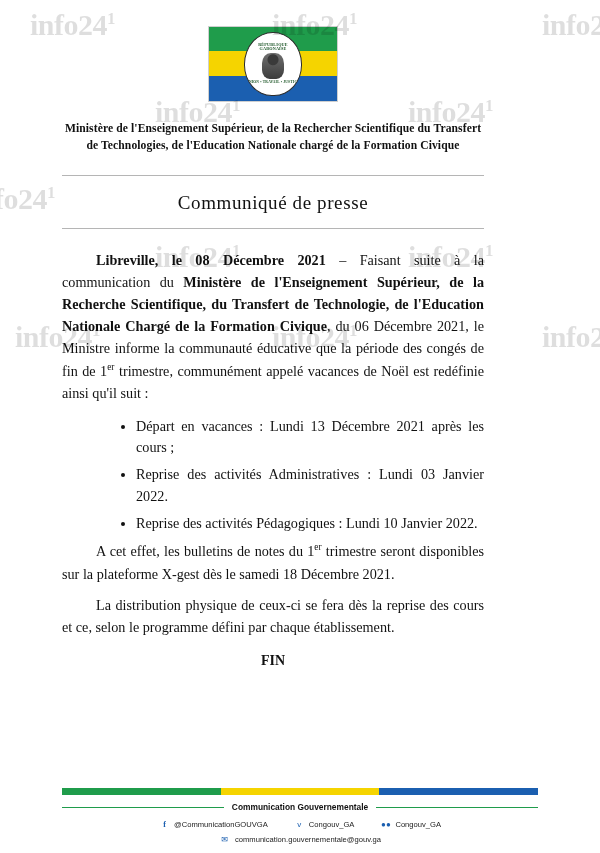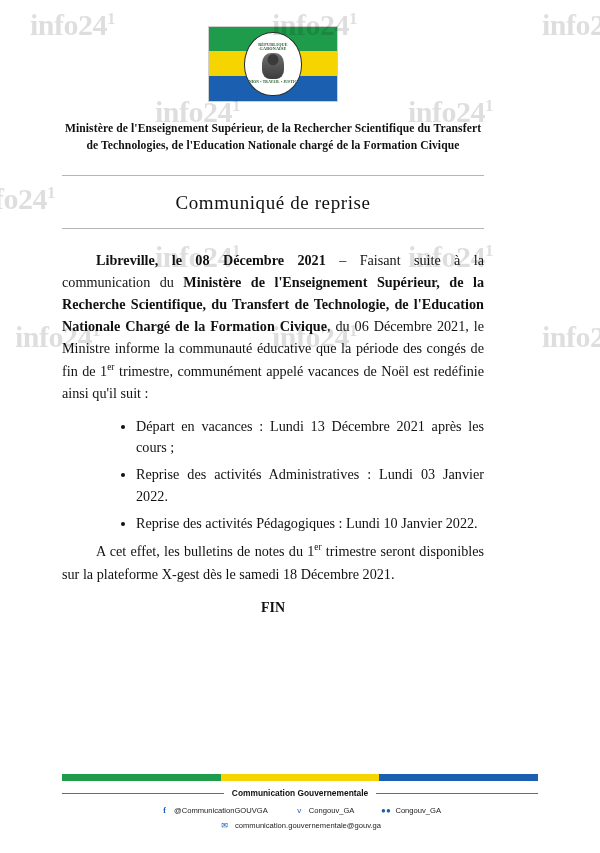--- a/index.html
+++ b/index.html
@@ -190,21 +190,21 @@
     margin-top: 12px;
   }
 
   
   .footer {
     position: absolute;
     left: 0;
     bottom: 0;
     width: 600px;
     z-index: 3;
-    padding-bottom: 22px;
+    padding-bottom: 8px;
     box-sizing: border-box;
   }
   .footer-bars {
     display: flex;
     height: 7px;
     margin: 0 62px;
   }
   .footer-bars .b1 { flex: 1; background: #1f9c4b; }
   .footer-bars .b2 { flex: 1; background: #f5d400; }
   .footer-bars .b3 { flex: 1; background: #1b5fb0; }
@@ -294,38 +294,39 @@
         <div class="crest-fig"></div>
         <div class="crest-bot">UNION • TRAVAIL • JUSTICE</div>
       </div>
     </div>
   </div>
 
   <div class="ministry">Ministère de l'Enseignement Supérieur, de la Rechercher Scientifique du Transfert de Technologies, de l'Education Nationale chargé de la Formation Civique</div>
 
   <hr class="rule">
 
-  <div class="doc-title">Communiqué de reprise</div>
+  <div class="doc-title">Communiqué de presse</div>
 
   <hr class="rule2">
 
   <div class="body-text">
 
     <p class="indent"><b>Libreville, le 08 Décembre 2021</b><span> – </span><span>Faisant suite à la communication du </span><b>Ministère de l'Enseignement Supérieur, de la Recherche Scientifique, du Transfert de Technologie, de l'Education Nationale Chargé de la Formation Civique</b><span>, du 06 Décembre 2021, le Ministre informe la communauté éducative que la période des congés de fin de 1</span><sup>er</sup><span> trimestre, communément appelé vacances de Noël est redéfinie ainsi qu'il suit :</span></p>
 
     <ul class="items">
       <li>Départ en vacances : Lundi 13 Décembre 2021 après les cours ;</li>
       <li>Reprise des activités Administratives : Lundi 03 Janvier 2022.</li>
       <li>Reprise des activités Pédagogiques : Lundi 10 Janvier 2022.</li>
     </ul>
 
 
 
     <p class="indent"><span>A cet effet, les bulletins de notes du 1</span><sup>er</sup><span> trimestre seront disponibles sur la plateforme X-gest dès le samedi 18 Décembre 2021.</span></p>
 
+    <p class="indent">La distribution physique de ceux-ci se fera dès la reprise des cours et ce, selon le programme défini par chaque établissement.</p>
 
     <div class="fin">FIN</div>
   </div>
 </div>
 
 <div class="footer">
   <div class="footer-bars">
     <div class="b1"></div>
     <div class="b2"></div>
     <div class="b3"></div>

